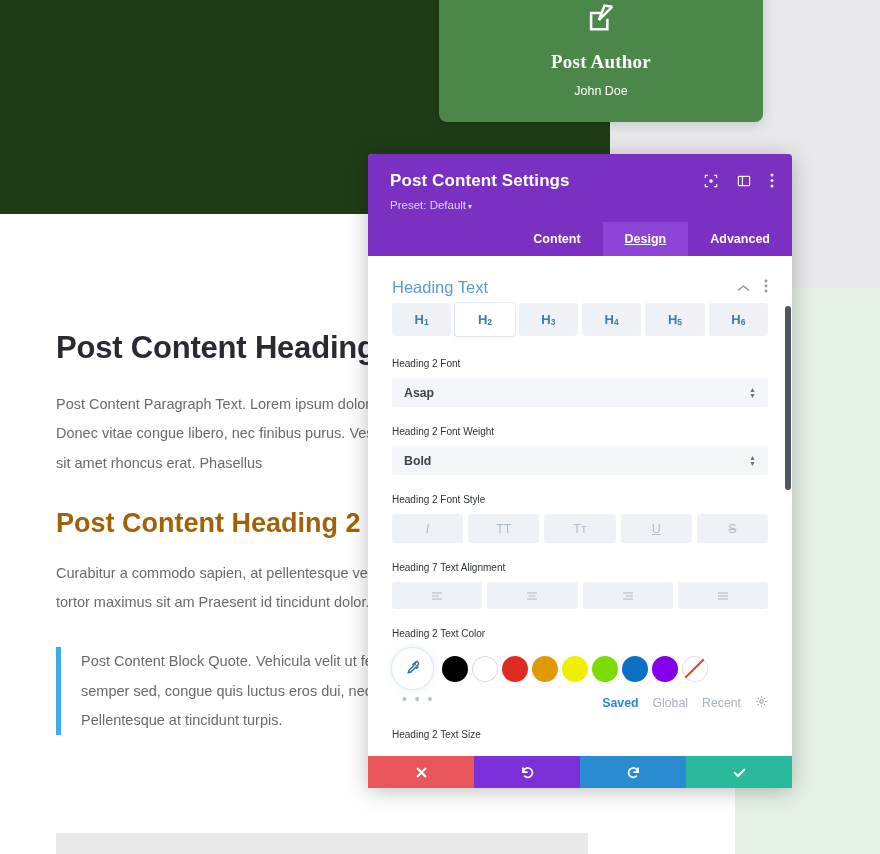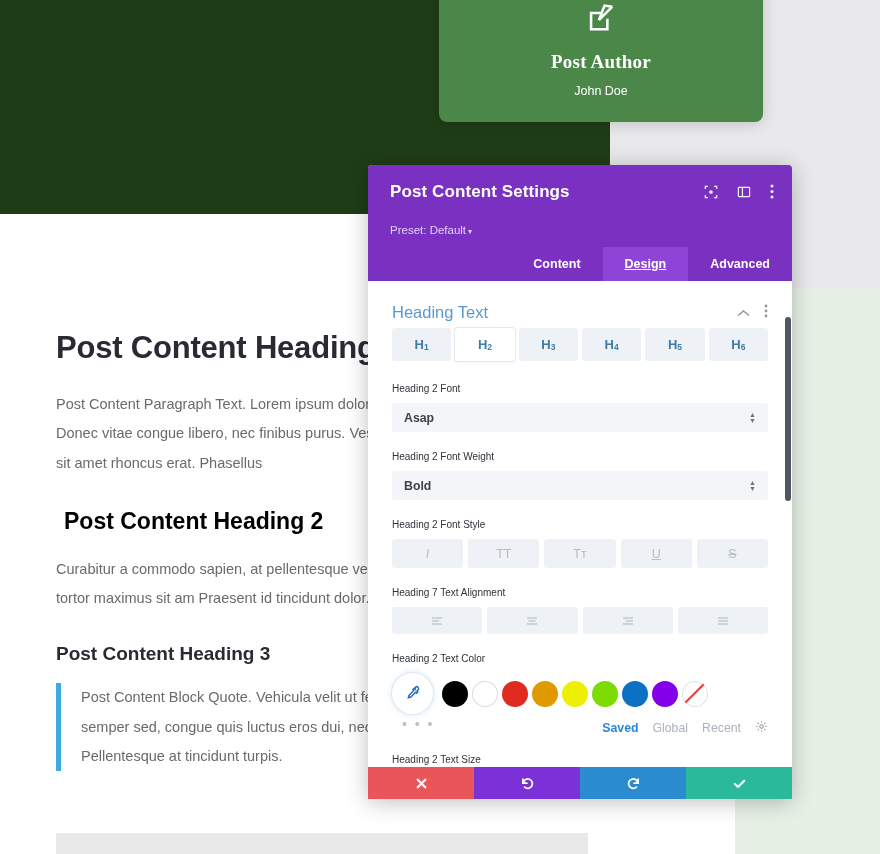--- a/index.html
+++ b/index.html
@@ -35,42 +35,42 @@
   .author-icon { width: 34px; height: 34px; margin-bottom: 16px; }
   .author-title {
     color: #fff; font-family: "Liberation Serif", serif;
     font-size: 19px; font-weight: bold; letter-spacing: .2px; margin-bottom: 11px;
   }
   .author-name { color: #fff; font-size: 12.5px; }
 
   
   .article { position: absolute; left: 56px; top: 330px; width: 560px; }
   .h1 { font-size: 31px; font-weight: bold; color: #2a2a33; letter-spacing: -.2px; margin-bottom: 24px; }
-  .h2 { font-size: 23px; font-weight: bold; color: #000000; margin: 0 8px 20px; }
+  .h2 { font-size: 27px; font-weight: bold; color: #a16207; margin: 0 0 20px; }
   .h3 { font-size: 19px; font-weight: bold; color: #2a2a33; margin: 0 0 18px; }
   .para { font-size: 14.5px; line-height: 2.02; color: #676a6e; margin-bottom: 30px; }
   .blockquote {
     border-left: 5px solid #3eabe2; padding-left: 20px;
     font-size: 14.5px; line-height: 2.02; color: #676a6e;
   }
   .grey-block {
     position: absolute; left: 56px; top: 833px; width: 532px; height: 40px;
     background: #e9e9e9;
   }
 
   
   .modal {
-    position: absolute; left: 368px; top: 165px; width: 424px; height: 634px;
+    position: absolute; left: 368px; top: 154px; width: 424px; height: 634px;
     background: #fca5a5; border-radius: 4px 4px 0 0;
     box-shadow: 0 3px 22px rgba(0,0,0,.26);
     display: flex; flex-direction: column; overflow: hidden;
   }
   .modal-header { background: #7a30c1; padding: 17px 22px 11px; position: relative; }
   .modal-title { color: #fff; font-size: 17px; font-weight: bold; letter-spacing: .1px; }
-  .modal-preset { color: #e2cdf5; font-size: 11.5px; margin-top: 22px; }
+  .modal-preset { color: #e2cdf5; font-size: 11.5px; margin-top: 8px; }
   .modal-preset .caret { font-size: 8px; margin-left: 2px; }
   .header-icons { position: absolute; right: 18px; top: 19px; display: flex; gap: 19px; align-items: center; }
   .hicon { color: #fff; opacity: .95; display: flex; align-items: center; cursor: pointer; }
 
   .tabs { background: #7a30c1; display: flex; height: 34px; justify-content: flex-end; }
   .tab {
     color: #fff; font-size: 12.5px; font-weight: bold;
     padding: 0 22px; display: flex; align-items: center; cursor: pointer;
   }
   .tab.active { background: #8f44d8; text-decoration: underline; }
@@ -170,21 +170,20 @@
     </span>
     <div class="author-title">Post Author</div>
     <div class="author-name">John Doe</div>
   </div>
 
   <div class="article">
     <div class="h1">Post Content Heading 1</div>
     <div class="para">Post Content Paragraph Text. Lorem ipsum dolor sit amet, consectetur adipiscing elit. Donec vitae congue libero, nec finibus purus. Vestibulum eges ultricies turpis. Donec sit amet rhoncus erat. Phasellus</div>
     <div class="h2">Post Content Heading 2</div>
     <div class="para">Curabitur a commodo sapien, at pellentesque velit. Ve tempus massa orci, vitae lacinia tortor maximus sit am Praesent id tincidunt dolor. Morbi gravida sapien conva</div>
-    <div class="h3">Post Content Heading 3</div>
     <div class="blockquote">Post Content Block Quote. Vehicula velit ut felis ser Sed sapien nisl, tempus ut semper sed, congue quis luctus eros dui, nec finibus lectus tempor nec. Pellentesque at tincidunt turpis.</div>
   </div>
   <div class="grey-block"></div>
 
   <div class="modal">
 
     <div class="modal-header">
       <div class="modal-title">Post Content Settings</div>
       <div class="modal-preset">
         <span>Preset: Default</span><span class="caret">▾</span>

